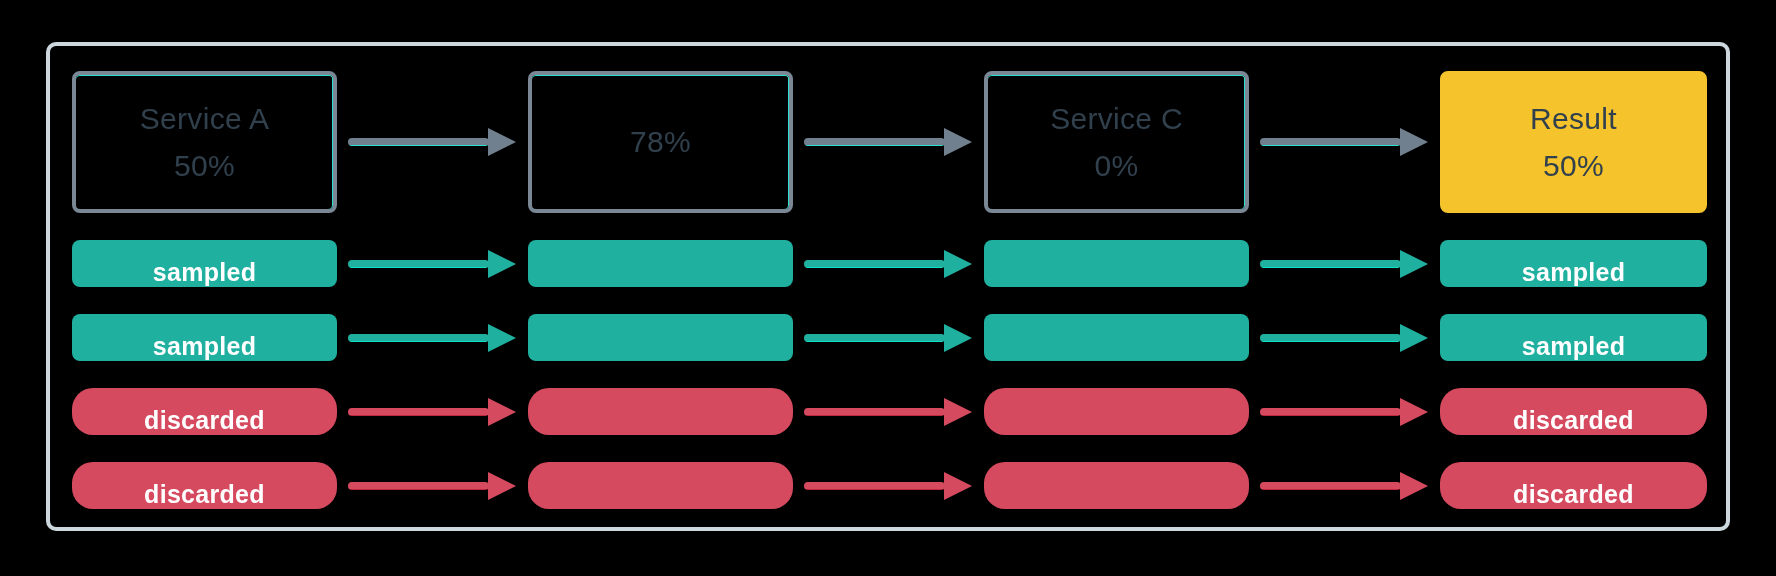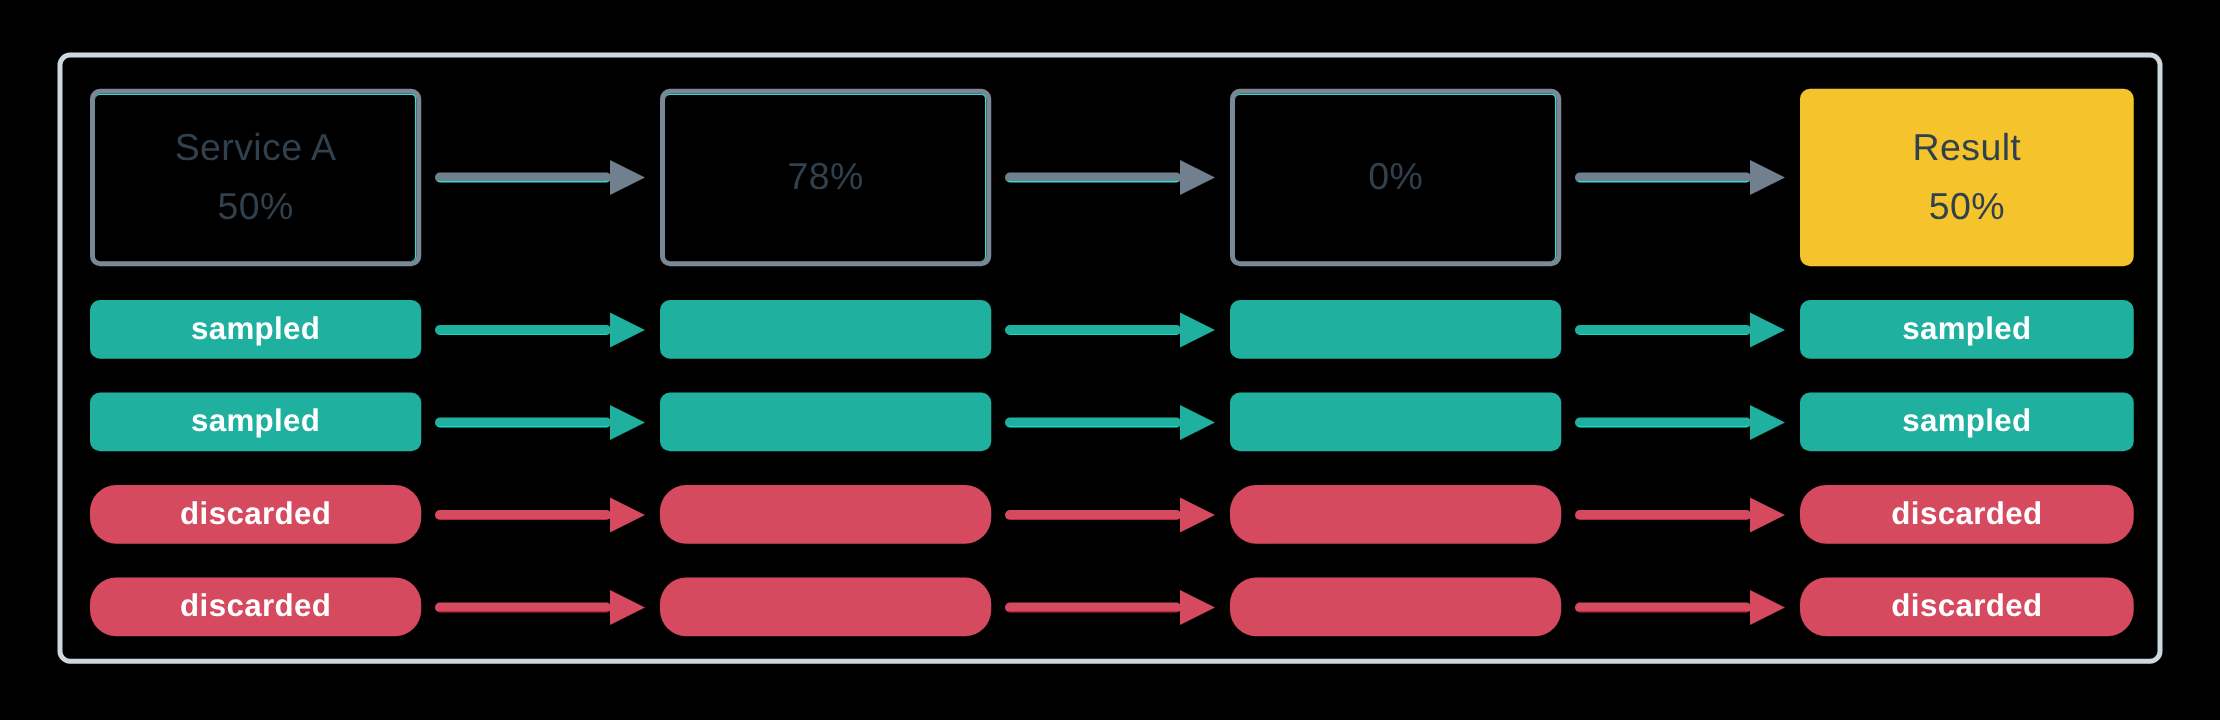--- a/index.html
+++ b/index.html
@@ -22,21 +22,21 @@
     box-sizing:border-box;border:4px solid var(--box-border,#7a8794);border-radius:8px;
     display:flex;flex-direction:column;align-items:center;justify-content:center;gap:13px;
     color:var(--ink,#31404d);font-size:30px;font-weight:400;letter-spacing:.3px;
     box-shadow:inset 0 1px 0 var(--box-accent,#2ee0d0), inset -1px 0 0 var(--box-accent,#2ee0d0);
     background:transparent;
   }
   .sbox.filled{
     background:var(--yellow,#f5c32b);border-color:var(--yellow,#f5c32b);box-shadow:none;
   }
   .bar{
-    border-radius:8px;display:flex;align-items:center;justify-content:center;
+    border-radius:8px;display:flex;align-items:flex-end;justify-content:center;
     color:var(--label,#fff);font-size:25px;font-weight:bold;letter-spacing:.3px;
   }
   .bar.sampled{background:var(--teal,#20b0a0);}
   .bar.discarded{background:var(--red,#d64a60);border-radius:21px;}
   .gap{
     display:flex;align-items:center;box-sizing:border-box;padding:0 12px 0 11px;
   }
   .arrow{display:flex;align-items:center;flex:1;}
   .arrow .shaft{
     flex:1;height:8px;border-radius:4px;
@@ -70,20 +70,21 @@
   <div class="sbox">
     <span>78%</span>
   </div>
   <div class="gap">
     <div class="arrow gray">
       <div class="shaft"></div>
       <div class="head"></div>
     </div>
   </div>
   <div class="sbox">
+    <span>Service C</span>
     <span>0%</span>
   </div>
   <div class="gap">
     <div class="arrow gray">
       <div class="shaft"></div>
       <div class="head"></div>
     </div>
   </div>
   <div class="sbox filled">
     <span>Result</span>

